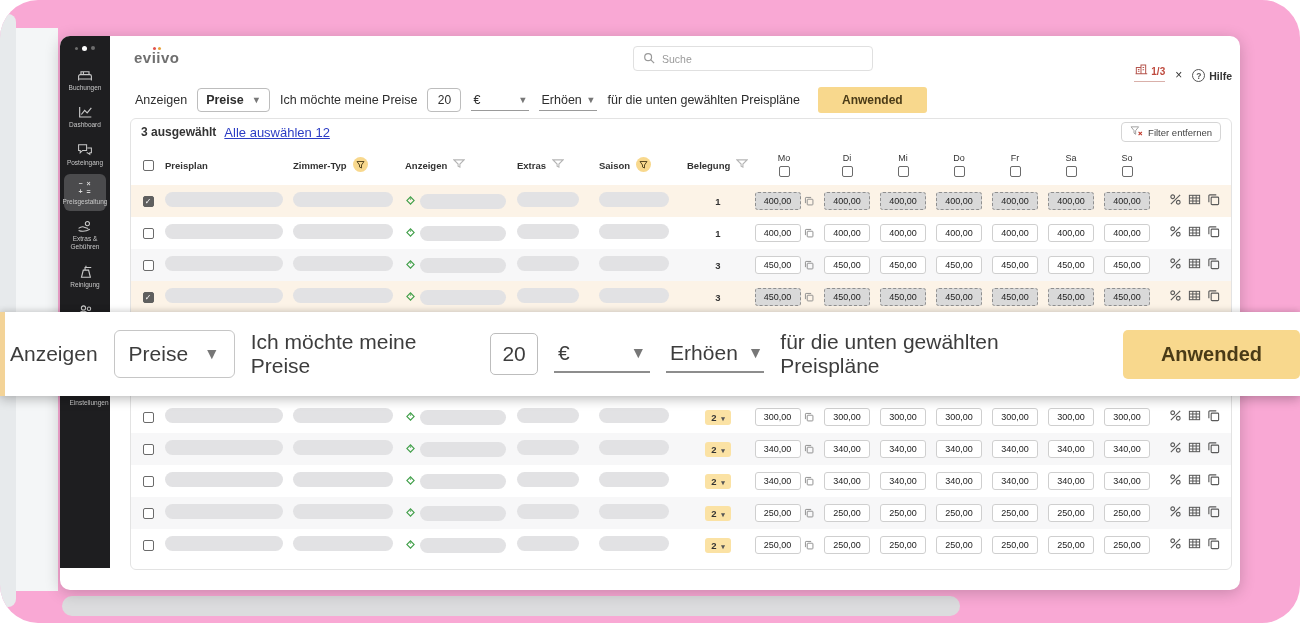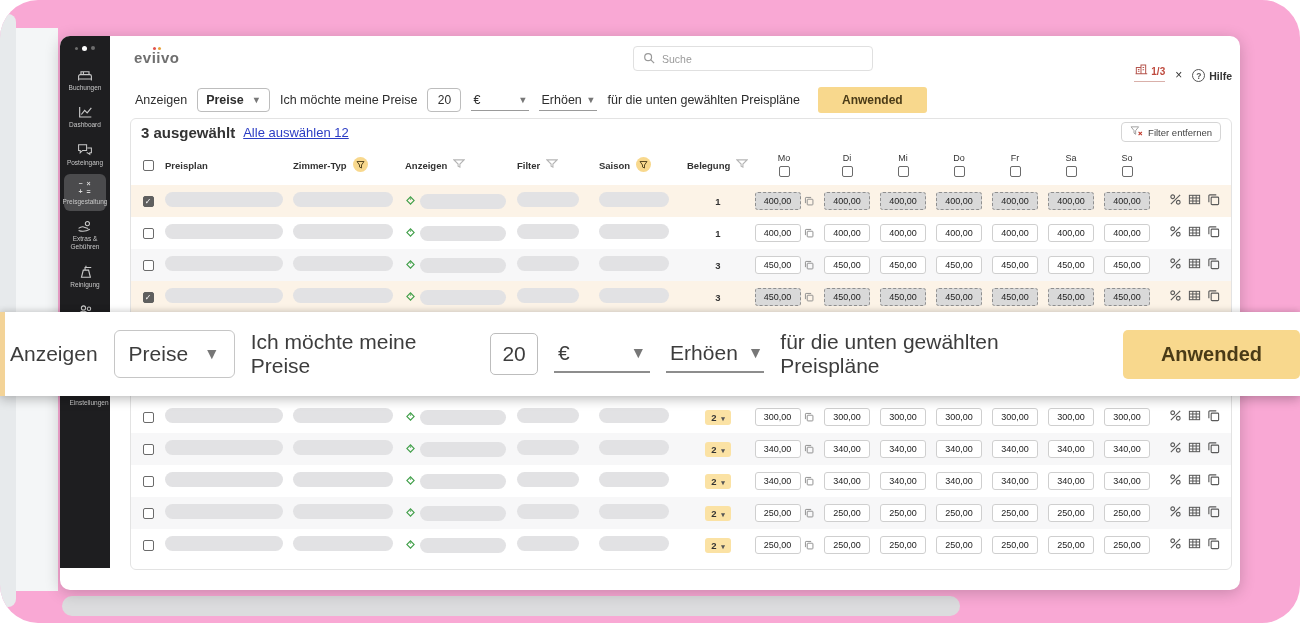--- a/index.html
+++ b/index.html
@@ -52,21 +52,21 @@
   .toolbar { position:absolute; left:50px; top:48px; right:0; height:32px; display:flex; align-items:center; gap:10px; padding-left:25px; font-size:12.5px; color:#2e2e2e; }
   .tb-select { border:1px solid #bdbdbd; border-radius:4px; padding:4px 8px; display:flex; gap:8px; align-items:center; font-weight:bold; cursor:pointer; }
   .caret { color:#777; font-size:.75em; }
   .tb-amount { width:34px; height:24px; border:1px solid #bdbdbd; border-radius:4px; text-align:center; font-size:12px; color:#2e2e2e; font-family:"Liberation Sans",sans-serif; }
   .tb-underline { border-bottom:1px solid #9a9a9a; padding:3px 2px; min-width:58px; display:flex; justify-content:space-between; align-items:center; cursor:pointer; }
   .apply-btn { border:none; border-radius:3px; padding:6px 24px; font-size:12px; font-weight:bold; color:#4a3b17; cursor:pointer; margin-left:8px; }
 
   
   .table-card { position:absolute; left:70px; top:82px; width:1102px; height:452px; border:1px solid #e3e3e3; border-radius:6px; background:#fff; overflow:hidden; }
   .sel-bar { display:flex; align-items:center; height:26px; padding:0 10px; }
-  .sel-text { font-size:15px; color:#333; font-weight:bold; }
+  .sel-text { font-size:12px; color:#333; font-weight:bold; }
   .sel-link { font-size:13px; color:#2b3cc4; text-decoration:underline; margin-left:8px; cursor:pointer; }
   .filter-btn { margin-left:auto; display:flex; align-items:center; gap:5px; border:1px solid #d5d5d5; border-radius:4px; padding:3px 8px; font-size:9.5px; color:#444; background:#fff; cursor:pointer; }
 
   .grid-row { display:grid; grid-template-columns:34px 128px 112px 112px 82px 88px 62px 406px 78px; align-items:center; }
   .thead { height:40px; }
   .th-label { font-size:9.5px; font-weight:bold; color:#333; display:flex; align-items:center; gap:6px; }
   .day-cells { display:grid; grid-template-columns:70px repeat(6,56px); align-items:center; }
   .day-head { display:flex; flex-direction:column; align-items:center; gap:3px; }
   .day-name { font-size:9px; font-weight:normal; color:#333; }
   .cb { width:11px; height:11px; border:1.4px solid #6b6b6b; border-radius:2px; background:#fff; display:inline-flex; align-items:center; justify-content:center; cursor:pointer; flex:none; }
@@ -257,21 +257,21 @@
                 <path d="M4 4.5h7L8.5 8v3l-2-1V8z" fill="none" stroke="#5a4a22" stroke-width="1"></path>
               </svg></span>
           </span>
         <span class="th-label">
             <span>Anzeigen</span>
           <span><svg width="12" height="10" viewBox="0 0 13 11">
                 <path d="M1 1h11L7.5 5.5V9l-2-1V5.5z" fill="none" stroke="#b5b5b5" stroke-width="1.2"></path>
               </svg></span>
           </span>
         <span class="th-label">
-            <span>Filter</span>
+            <span>Extras</span>
           <span><svg width="12" height="10" viewBox="0 0 13 11">
                 <path d="M1 1h11L7.5 5.5V9l-2-1V5.5z" fill="none" stroke="#b5b5b5" stroke-width="1.2"></path>
               </svg></span>
           </span>
         <span class="th-label">
             <span>Saison</span>
           <span><svg width="15" height="15" viewBox="0 0 15 15">
                 <circle cx="7.5" cy="7.5" r="7.5" fill="#f8d88d"></circle>
                 <path d="M4 4.5h7L8.5 8v3l-2-1V8z" fill="none" stroke="#5a4a22" stroke-width="1"></path>
               </svg></span>

